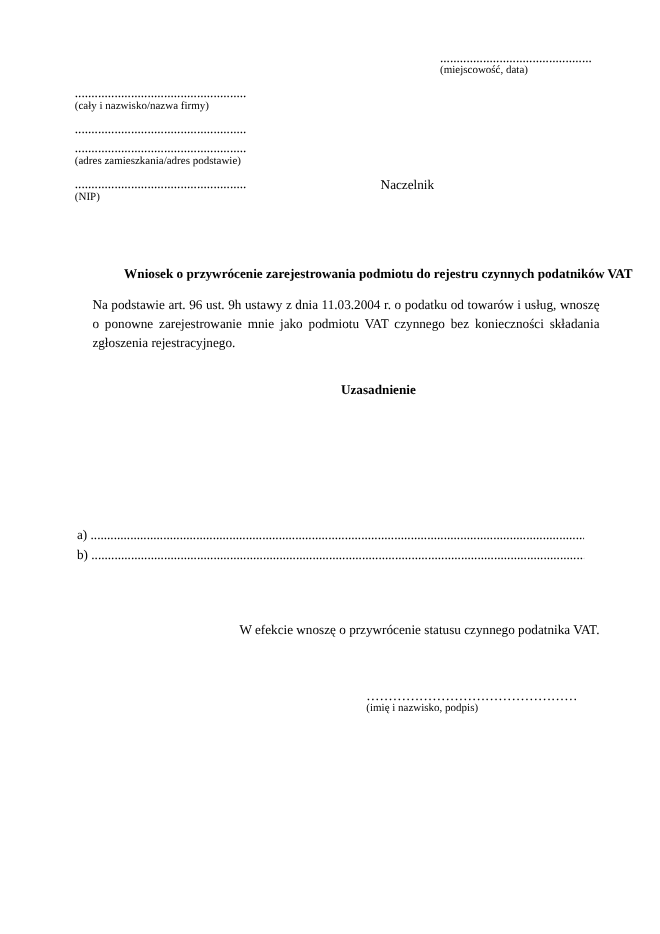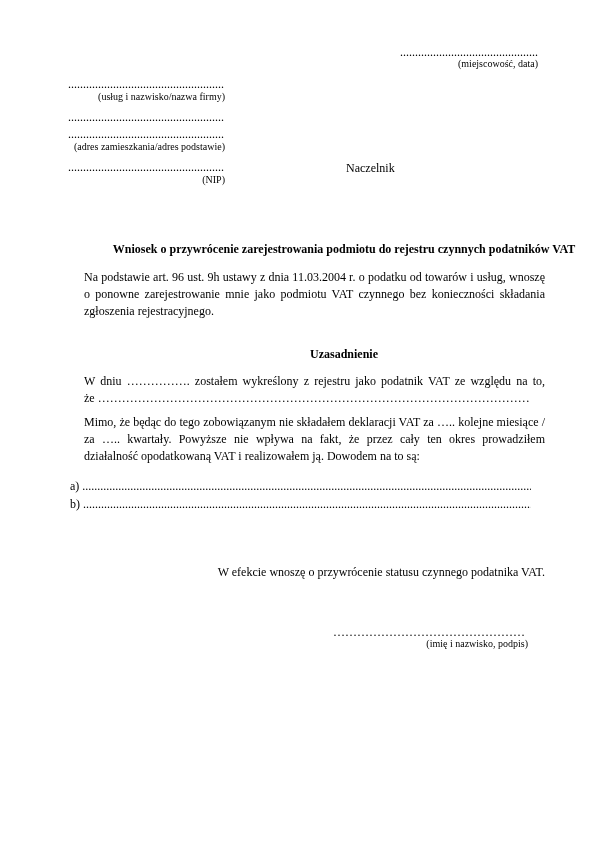--- a/index.html
+++ b/index.html
@@ -9,21 +9,21 @@
     height: 849px;
     background: #ffffff;
     color: #000000;
     font-family: "Liberation Serif", "DejaVu Serif", serif;
     font-size: 12px;
     line-height: 17px;
     overflow: hidden;
   }
   .abs { position: absolute; }
   .dotline { white-space: nowrap; overflow: hidden; line-height: 12px; }
-  .caption { font-size: 10px; line-height: 12px; text-align: right; }
+  .caption { font-size: 10px; line-height: 12px; text-align: left; }
   .centered { left: 0; width: 600px; text-align: center; padding-left: 44px; }
   .bold { font-weight: bold; }
   .para { left: 84px; width: 461px; text-align: justify; }
   .evline { white-space: nowrap; overflow: hidden; line-height: 18px; }
 
   .date-block { left: 400px; top: 46px; width: 138px; }
   .sender-block { left: 68px; top: 78px; width: 157px; height: 110px; }
   .sender-block .row { position: absolute; left: 0; width: 157px; }
   .s-dots1 { top: 0px; }
   .s-cap1  { top: 13px; }
@@ -49,39 +49,37 @@
 
 <div class="page">
 
   <div class="abs date-block">
     <div class="dotline">..............................................</div>
     <div class="caption">(miejscowość, data)</div>
   </div>
 
   <div class="abs sender-block">
     <div class="row dotline s-dots1">....................................................</div>
-    <div class="row caption s-cap1">(usług i nazwisko/nazwa firmy)</div>
+    <div class="row caption s-cap1">(cały i nazwisko/nazwa firmy)</div>
     <div class="row dotline s-dots2">....................................................</div>
     <div class="row dotline s-dots3">....................................................</div>
     <div class="row caption s-cap2">(adres zamieszkania/adres podstawie)</div>
     <div class="row dotline s-dots4">....................................................</div>
     <div class="row caption s-cap3">(NIP)</div>
   </div>
 
   <div class="abs addressee">Naczelnik</div>
 
   <div class="abs centered bold title-line">Wniosek o przywrócenie zarejestrowania podmiotu do rejestru czynnych podatników VAT</div>
 
   <div class="abs para intro">Na podstawie art. 96 ust. 9h ustawy z dnia 11.03.2004 r. o podatku od towarów i usług, wnoszę o ponowne zarejestrowanie mnie jako podmiotu VAT czynnego bez konieczności składania zgłoszenia rejestracyjnego.</div>
 
   <div class="abs centered bold section-heading">Uzasadnienie</div>
 
-  <div class="abs para para-removed">W dniu ……………. zostałem wykreślony z rejestru jako podatnik VAT ze względu na to, że&nbsp;………………………………………………………………………………………………</div>
 
-  <div class="abs para para-declarations">Mimo, że będąc do tego zobowiązanym nie składałem deklaracji VAT za ….. kolejne miesiące / za ….. kwartały. Powyższe nie wpływa na fakt, że przez cały ten okres prowadziłem działalność opodatkowaną VAT i realizowałem ją. Dowodem na to są:</div>
 
   <div class="abs evidence">
     <div class="evline"><span>a)</span> <span class="dots">......................................................................................................................................................</span></div>
     <div class="evline"><span>b)</span> <span class="dots">......................................................................................................................................................</span></div>
   </div>
 
 
   <div class="abs para para-request">W efekcie wnoszę o przywrócenie statusu czynnego podatnika VAT.</div>
 
   <div class="abs signature-block">

